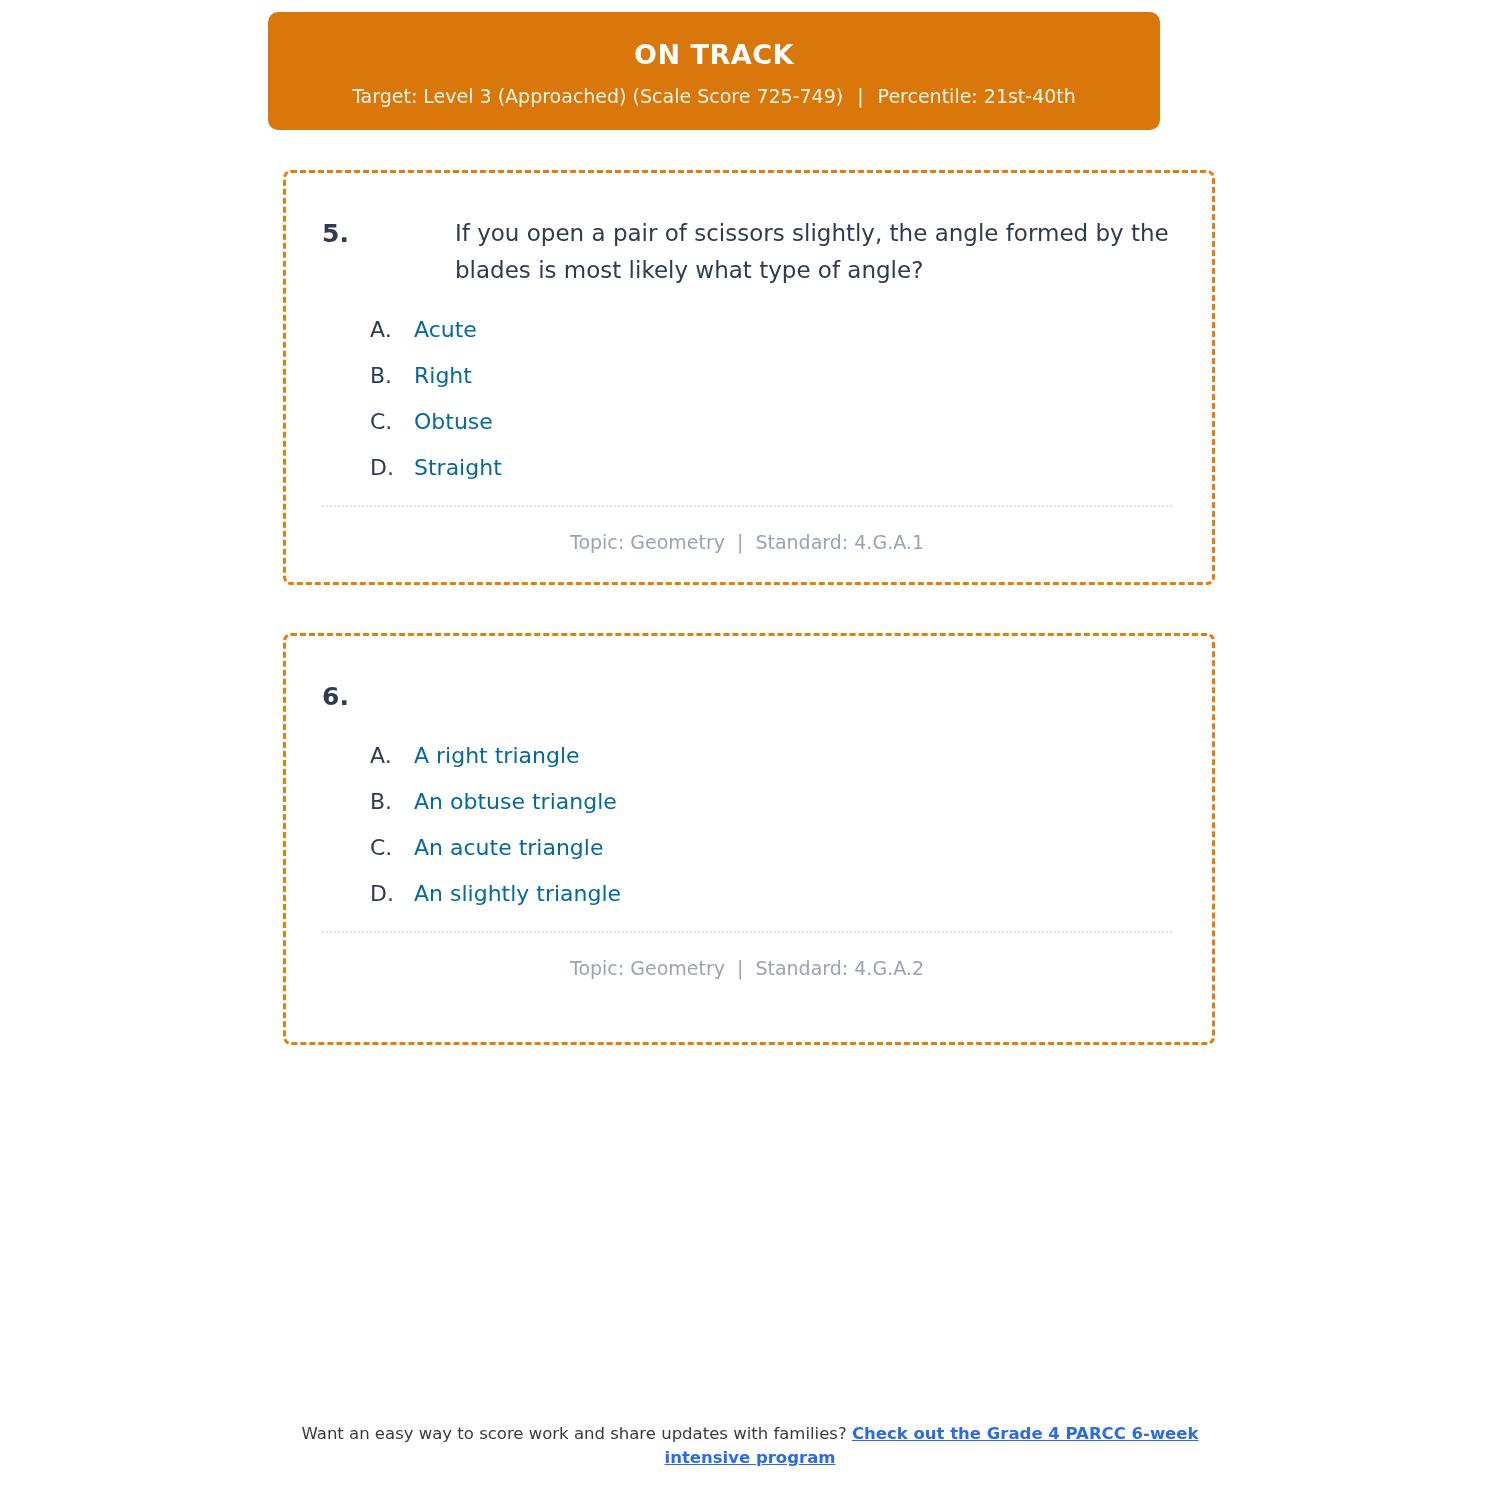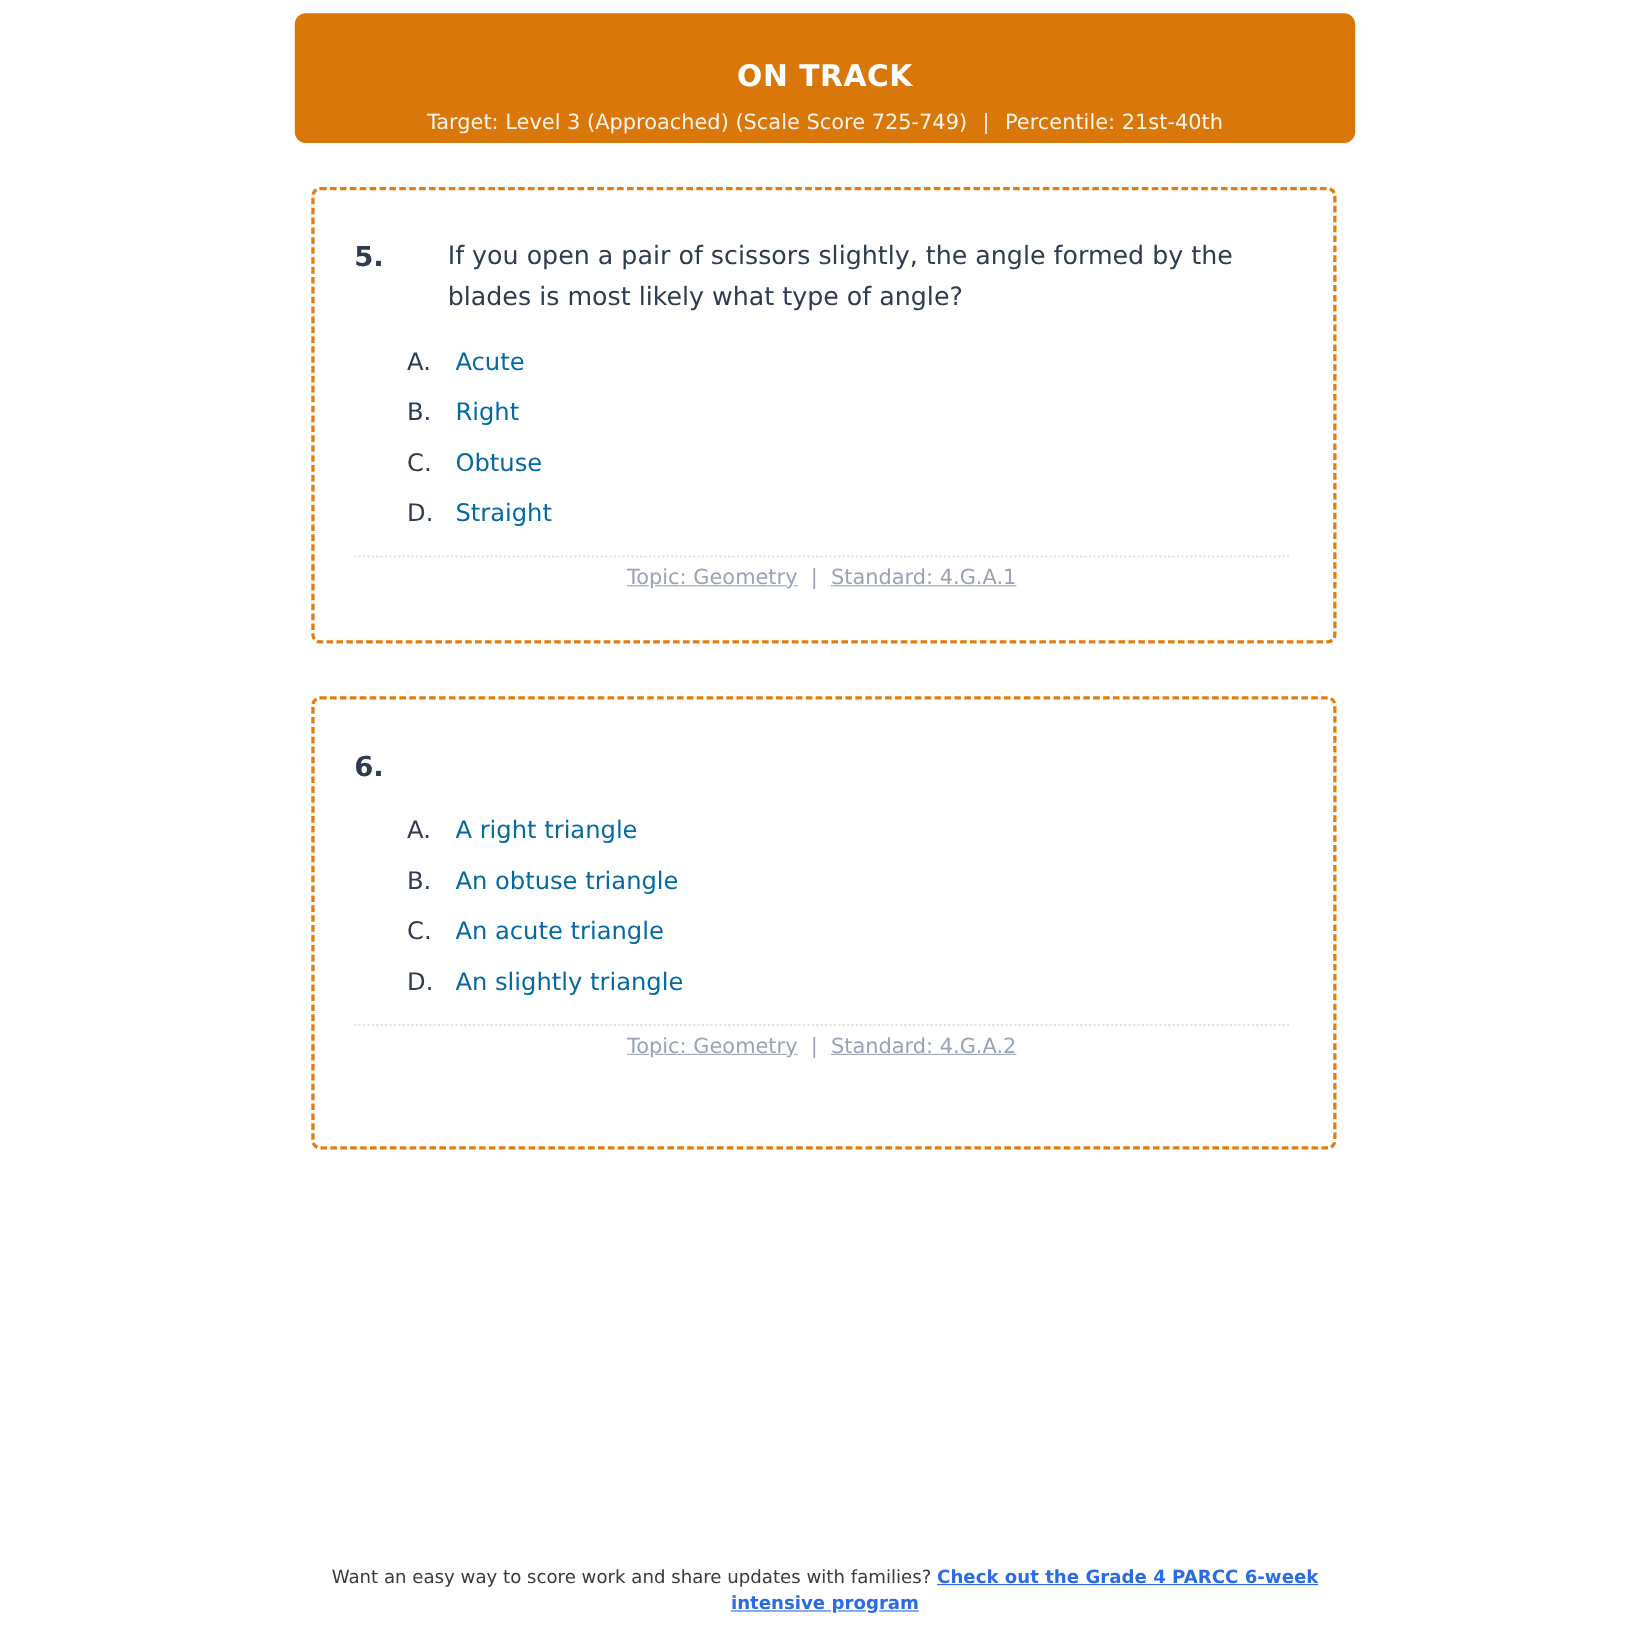--- a/index.html
+++ b/index.html
@@ -10,27 +10,27 @@
     position: relative;
     font-family: "DejaVu Sans", "Liberation Sans", sans-serif;
     overflow: hidden;
   }
 
   
   .banner {
     position: absolute;
     left: 268px;
     top: 12px;
-    width: 964px;
+    width: 892px;
     height: 118px;
     background: #d9770a;
     border-radius: 10px;
     color: #ffffff;
     text-align: center;
-    padding-top: 42px;
+    padding-top: 27px;
   }
   .banner-title {
     font-size: 27px;
     font-weight: bold;
     letter-spacing: 0.5px;
   }
   .banner-sub {
     margin-top: 15px;
     font-size: 19px;
     color: #fdf4e8;
@@ -63,21 +63,21 @@
     font-size: 25px;
     font-weight: bold;
     color: #2f3b4f;
     line-height: 37px;
   }
   .q-text {
     font-size: 23px;
     line-height: 37px;
     color: #2f3b4f;
   }
-  .card-1 .q-text { width: 735px; }
+  .card-1 .q-text { width: 735px; margin-left: 48px; }
   .card-2 .q-text { width: 790px; }
 
   .options {
     margin-left: 48px;
     margin-top: 26px;
   }
   .option-row {
     display: flex;
     align-items: baseline;
     margin-bottom: 16px;
@@ -95,25 +95,24 @@
     color: #0369a1;
     line-height: 30px;
   }
 
   .divider {
     margin-top: 22px;
     border-top: 2px dotted #e4e4e4;
     width: 100%;
   }
   .meta {
-    margin-top: 7px;
+    margin-top: 24px;
     text-align: center;
     font-size: 19px;
     color: #9aa3b5;
-    text-decoration: underline;
   }
   .meta .sep {
     display: inline-block;
     padding: 0 12px;
   }
 
   
   .page-footer {
     position: absolute;
     left: 50%;

